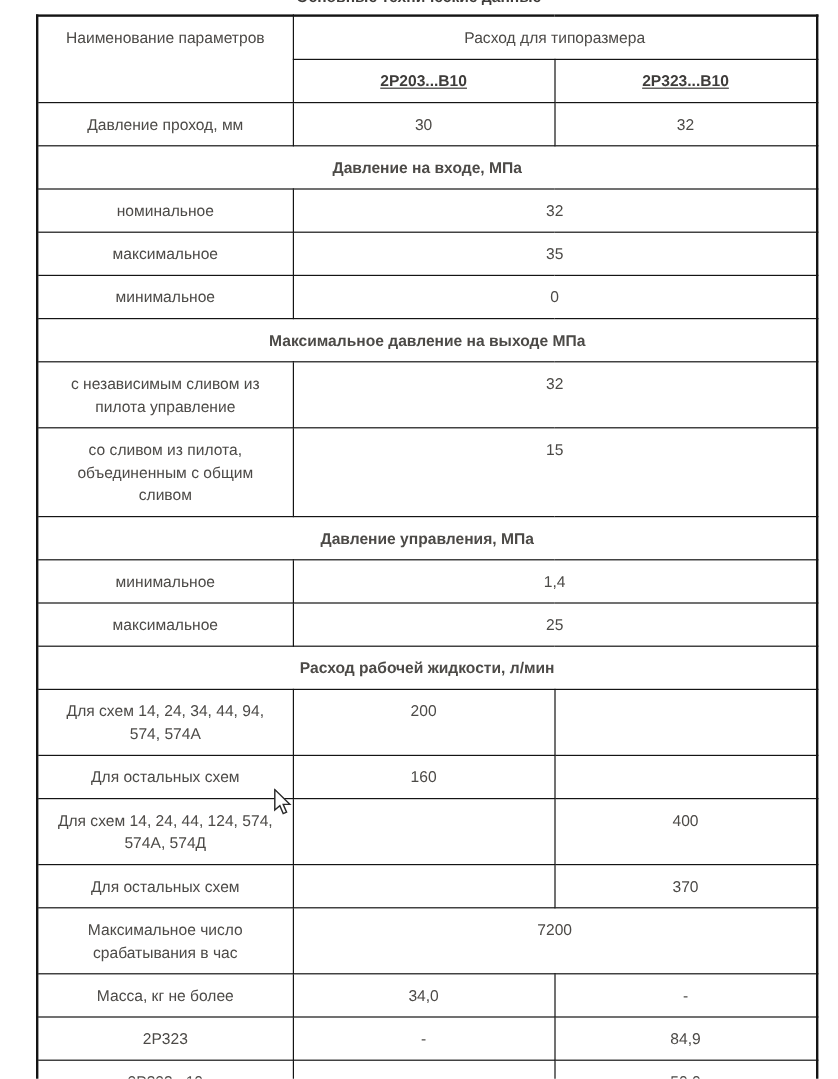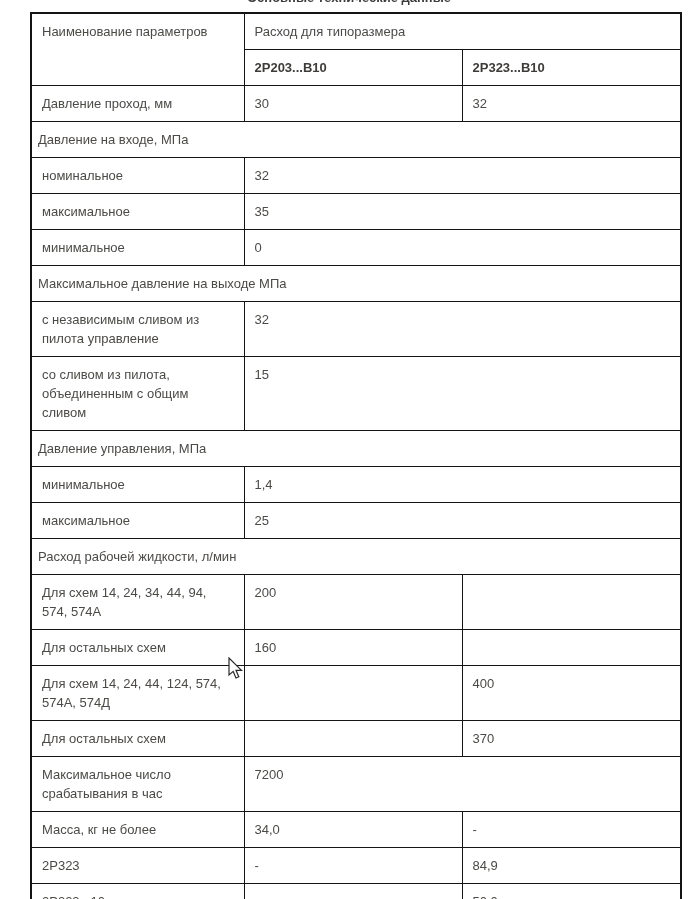--- a/index.html
+++ b/index.html
@@ -35,33 +35,35 @@
     width: 650px;
     border-collapse: collapse;
     border: 2px solid #141414;
     table-layout: fixed;
   }
   table.spec td, table.spec th {
     border: 1px solid #141414;
     font-size: 13px;
     font-weight: normal;
     color: #4c4a47;
-    text-align: left;
+    text-align: center;
     vertical-align: top;
     padding: 8px 10px;
     line-height: 19px;
     background: #ffffff;
     word-wrap: break-word;
   }
   table.spec th.bold, table.spec td.bold {
     font-weight: bold;
     color: #3e3c3a;
+    text-decoration: underline;
   }
   table.spec tr.section td {
     padding: 8px 6px;
+    font-weight: bold;
   }
   .cursor {
     position: absolute;
     left: 228px;
     top: 657px;
     width: 16px;
     height: 24px;
     pointer-events: none;
   }
 </style>

